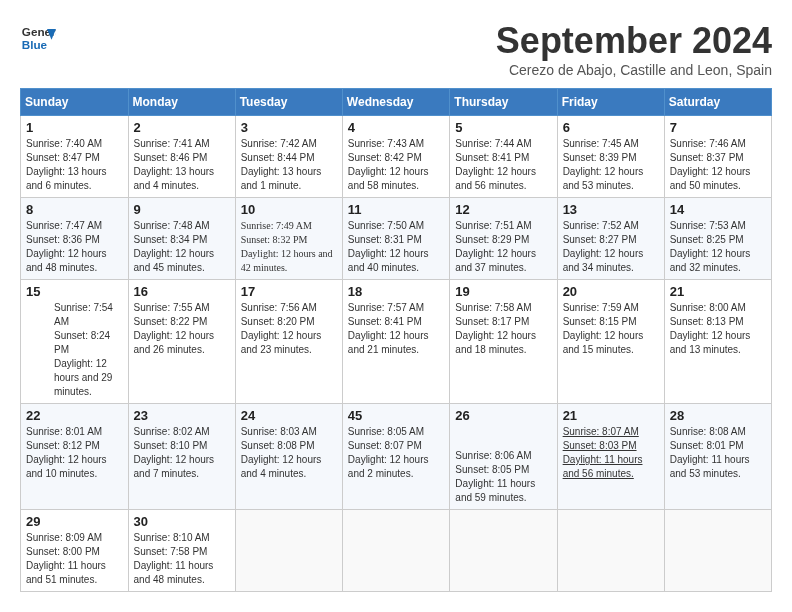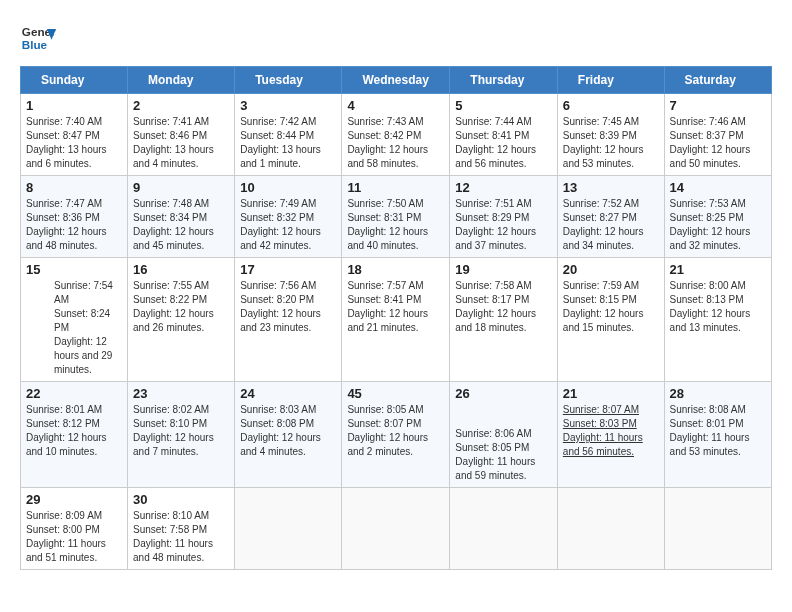--- a/index.html
+++ b/index.html
@@ -38,21 +38,21 @@
       color: #555;
     }
     .calendar {
       width: 100%;
       border-collapse: collapse;
       font-size: 10.5px;
     }
     .calendar th {
       background-color: #3a7abf;
       color: #fff;
-      padding: 6px 20px;
+      padding: 6px 4px;
       text-align: left;
       font-size: 12px;
       font-weight: bold;
       border: 1px solid #5090cc;
     }
     .calendar td {
       vertical-align: top;
       padding: 4px 5px;
       border: 1px solid #ccc;
       width: 108px;
@@ -81,20 +81,24 @@
 </head>
 <body>
 
 <div class="header-section">
   <div class="logo">
     <svg class="logo-icon" viewBox="0 0 40 40">
       <text x="2" y="18" font-size="13" font-weight="bold" fill="#333">General</text>
       <text x="2" y="32" font-size="13" font-weight="bold" fill="#1a6bb5">Blue</text>
       <polygon points="30,10 40,10 35,22" fill="#1a6bb5"></polygon>
     </svg>
+  </div>
+  <div class="title-block">
+    <div class="month-title">September 2024</div>
+    <div class="location-title">Cerezo de Abajo, Castille and Leon, Spain</div>
   </div>
 </div>
 
 <table class="calendar">
   <thead>
     <tr>
     <th>Sunday</th>
         <th>Monday</th>
         <th>Tuesday</th>
         <th>Wednesday</th>
@@ -156,21 +160,21 @@
 Daylight: 12 hours and 48 minutes.</div>
         </td>
         <td>
           <span class="day-num">9</span>
           <div class="day-info" style="white-space: pre-line;">Sunrise: 7:48 AM
 Sunset: 8:34 PM
 Daylight: 12 hours and 45 minutes.</div>
         </td>
         <td>
           <span class="day-num">10</span>
-          <div class="day-info" style="white-space: pre-line;">Sunrise: 7:49 AM
+          <div class="day-info" style="white-space: pre-line; font-family: Liberation Serif, serif;">Sunrise: 7:49 AM
 Sunset: 8:32 PM
 Daylight: 12 hours and 42 minutes.</div>
         </td>
         <td>
           <span class="day-num">11</span>
           <div class="day-info" style="white-space: pre-line;">Sunrise: 7:50 AM
 Sunset: 8:31 PM
 Daylight: 12 hours and 40 minutes.</div>
         </td>
         <td>

